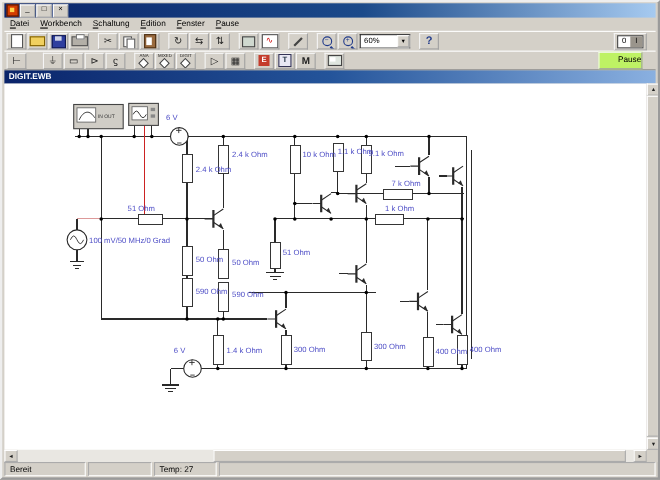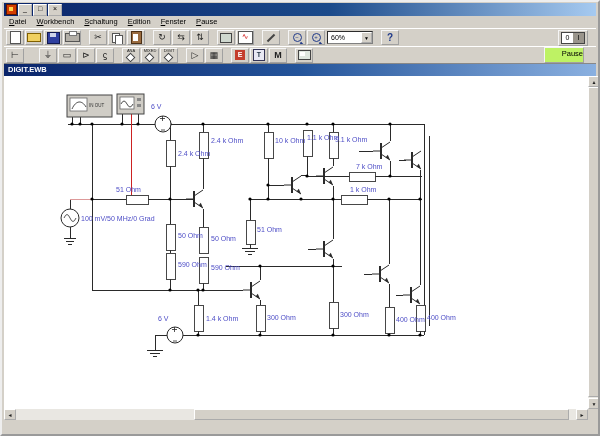--- a/index.html
+++ b/index.html
@@ -392,14 +392,20 @@
     <div class="vthumb"></div>
     <div class="sbtn arr arr-d" style="left:0;top:322px;width:12px;height:11px;line-height:10px;"></div>
   </div>
   <div class="hscroll">
     <div class="sbtn arr arr-l" style="left:0;top:0;width:12px;height:11px;line-height:10px;"></div>
     <div class="hthumb"></div>
     <div class="sbtn arr arr-r" style="left:572px;top:0;width:12px;height:11px;line-height:10px;"></div>
   </div>
   <div class="corner"></div>
 
+  <div class="statusbar">
+    <div class="status-panel sp1">Bereit</div>
+    <div class="status-panel sp2"></div>
+    <div class="status-panel sp3">Temp: 27</div>
+    <div class="status-panel sp4"></div>
+  </div>
 
 </div>
 
 </body></html>

